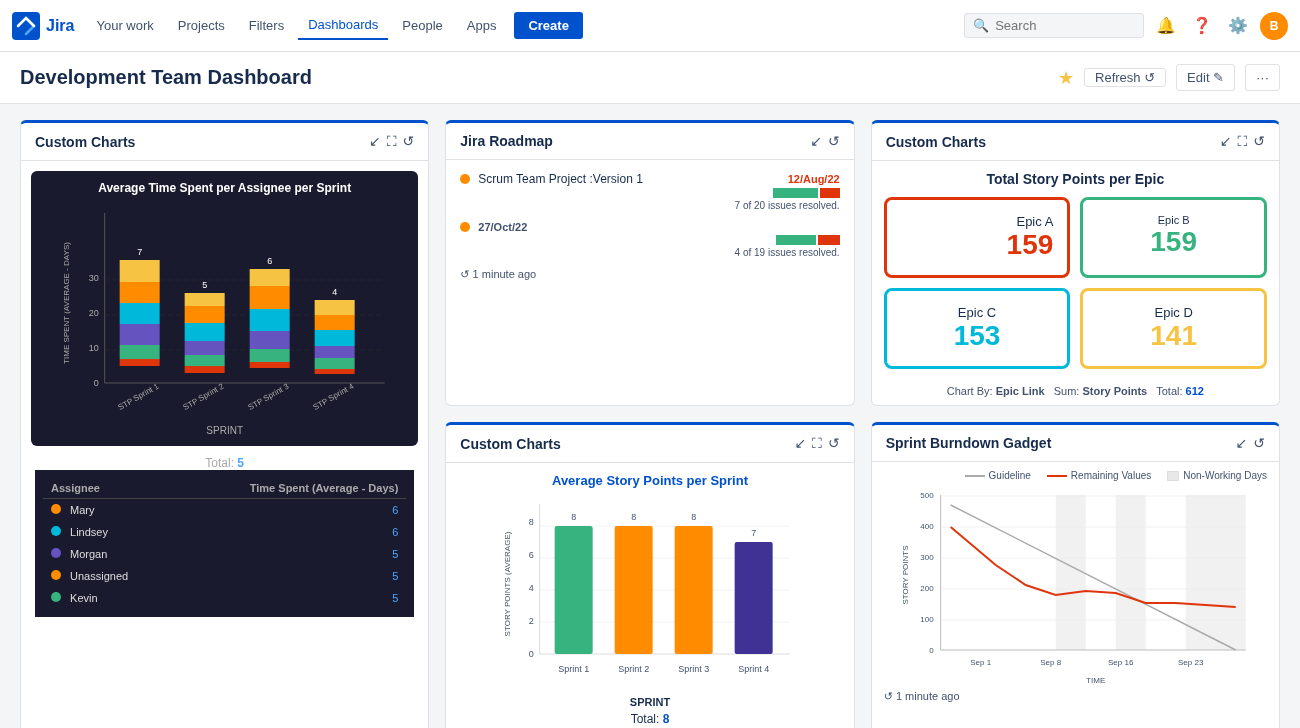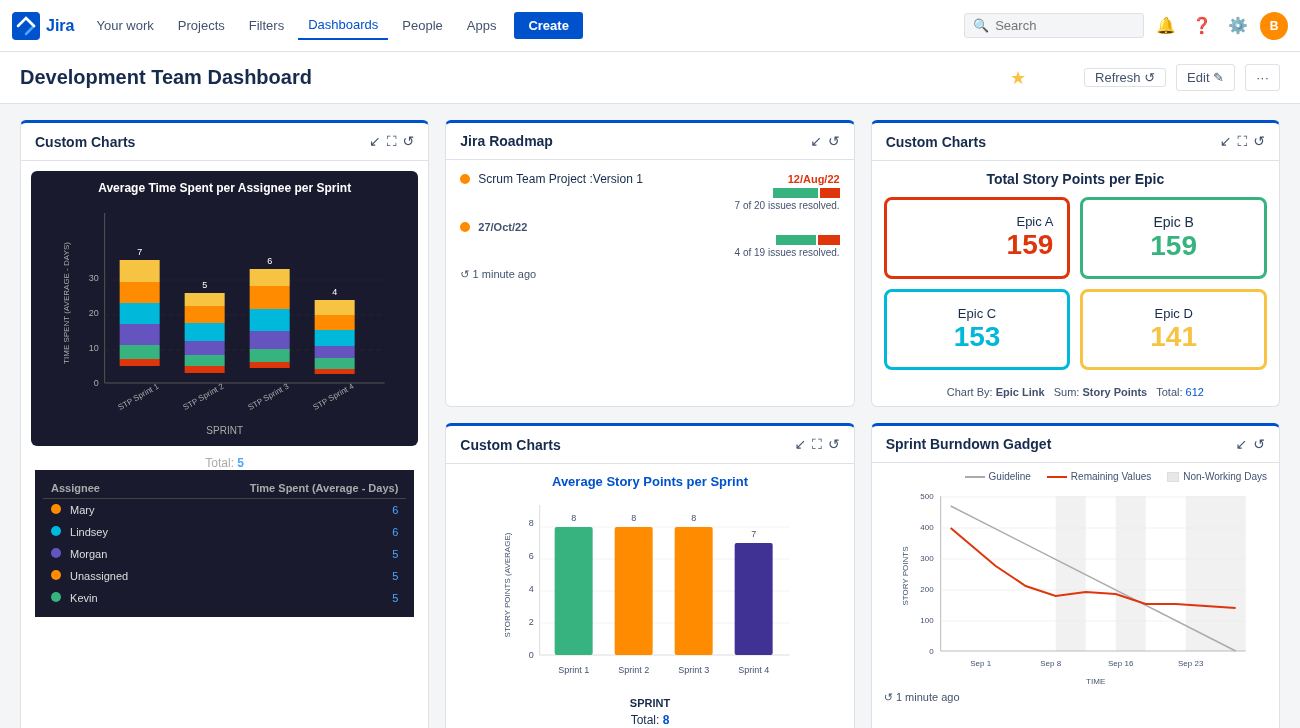--- a/index.html
+++ b/index.html
@@ -35,21 +35,21 @@
       <div style="width:28px;height:28px;border-radius:50%;display:flex;align-items:center;justify-content:center;cursor:pointer;color:#42526e;font-size:16px;">⚙️</div>
       <div style="width:28px;height:28px;border-radius:50%;background:#ff8b00;display:flex;align-items:center;justify-content:center;color:#fff;font-weight:700;font-size:12px;cursor:pointer;">B</div>
     </div>
   </div>
 </nav>
 
 <div style="display:flex;align-items:center;padding:12px 20px;background:#fff;border-bottom:1px solid #dfe1e6;">
   <h1 style="font-size:20px;font-weight:700;color:#172b4d;flex:1;">Development Team Dashboard</h1>
   <div style="display:flex;align-items:center;gap:10px;">
     <span style="color:#f6c342;font-size:18px;cursor:pointer;">★</span>
-    <button style="display:flex;align-items:center;gap:4px;padding:1px 10px;border-radius:3px;cursor:pointer;font-size:13px;color:#42526e;border:1px solid #dfe1e6;background:#fff;margin-left:48px;">Refresh ↺</button>
+    <button style="display:flex;align-items:center;gap:4px;padding:1px 10px;border-radius:3px;cursor:pointer;font-size:13px;color:#42526e;border:1px solid #dfe1e6;background:#fff;">Refresh ↺</button>
     <button style="display:flex;align-items:center;gap:4px;padding:5px 10px;border-radius:3px;cursor:pointer;font-size:13px;color:#42526e;border:1px solid #dfe1e6;background:#fff;">Edit ✎</button>
     <button style="display:flex;align-items:center;gap:4px;padding:5px 10px;border-radius:3px;cursor:pointer;font-size:13px;color:#42526e;border:1px solid #dfe1e6;background:#fff;">···</button>
   </div>
 </div>
 
 <div style="padding:16px 20px;display:grid;grid-template-columns:1fr 1fr 1fr;grid-template-rows:auto auto;gap:16px;">
 
   <div style="background:#fff;border-radius:6px;border:1px solid #dfe1e6;overflow:hidden;border-top:3px solid #0052cc;">
     <div style="display:flex;align-items:center;padding:10px 14px;border-bottom:1px solid #dfe1e6;">
       <span style="font-size:14px;font-weight:600;color:#172b4d;flex:1;">Jira Roadmap</span>
@@ -225,36 +225,36 @@
       </div>
     </div>
     <div>
       <div style="font-size:14px;font-weight:700;color:#172b4d;text-align:center;padding:10px;">Total Story Points per Epic</div>
       <div style="display:grid;grid-template-columns:1fr 1fr;gap:10px;padding:0 12px 8px;">
         <div style="border-radius:8px;border:3px solid #de350b;padding:14px;text-align:right;">
           <div style="font-size:13px;color:#172b4d;">Epic A</div>
           <div style="font-size:28px;font-weight:700;color:#de350b;">159</div>
         </div>
         <div style="border-radius:8px;border:3px solid #36b37e;padding:14px;text-align:center;">
-          <div style="font-size:14px;color:#172b4d;">Epic B</div>
+          <div style="font-size:11px;color:#172b4d;">Epic B</div>
           <div style="font-size:28px;font-weight:700;color:#36b37e;">159</div>
         </div>
         <div style="border-radius:8px;border:3px solid #00b8d9;padding:14px;text-align:center;">
           <div style="font-size:13px;color:#172b4d;">Epic C</div>
           <div style="font-size:28px;font-weight:700;color:#00b8d9;">153</div>
         </div>
         <div style="border-radius:8px;border:3px solid #f6c342;padding:14px;text-align:center;">
           <div style="font-size:13px;color:#172b4d;">Epic D</div>
           <div style="font-size:28px;font-weight:700;color:#f6c342;">141</div>
         </div>
       </div>
       <div style="font-size:11px;color:#42526e;text-align:center;padding:8px;">
         <span>Chart By:</span> <strong>Epic Link</strong> &nbsp;
         <span>Sum:</span> <strong>Story Points</strong> &nbsp;
-        <span>Total:</span> <span style="color:#0052cc;font-weight:400;margin-top:28px;">612</span>
+        <span>Total:</span> <span style="color:#0052cc;font-weight:700;margin-top:28px;">612</span>
       </div>
     </div>
   </div>
 
   <div style="background:#fff;border-radius:6px;border:1px solid #dfe1e6;overflow:hidden;border-top:3px solid #0052cc;">
     <div style="display:flex;align-items:center;padding:10px 14px;border-bottom:1px solid #dfe1e6;">
       <span style="font-size:14px;font-weight:600;color:#172b4d;flex:1;">Custom Charts</span>
       <div style="display:flex;gap:6px;color:#42526e;font-size:14px;cursor:pointer;">
         <span>↙</span>
         <span>⛶</span>

